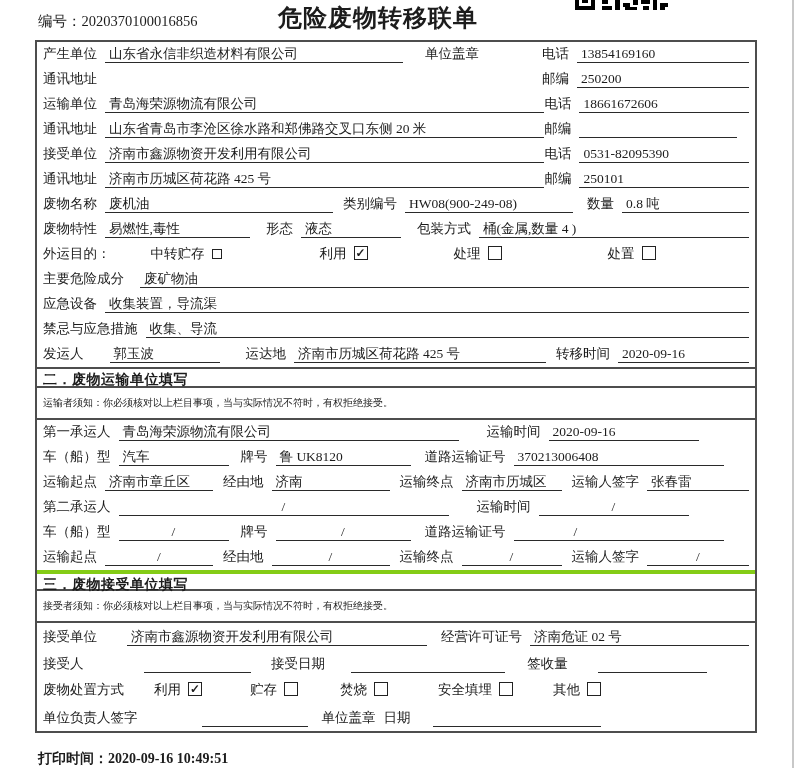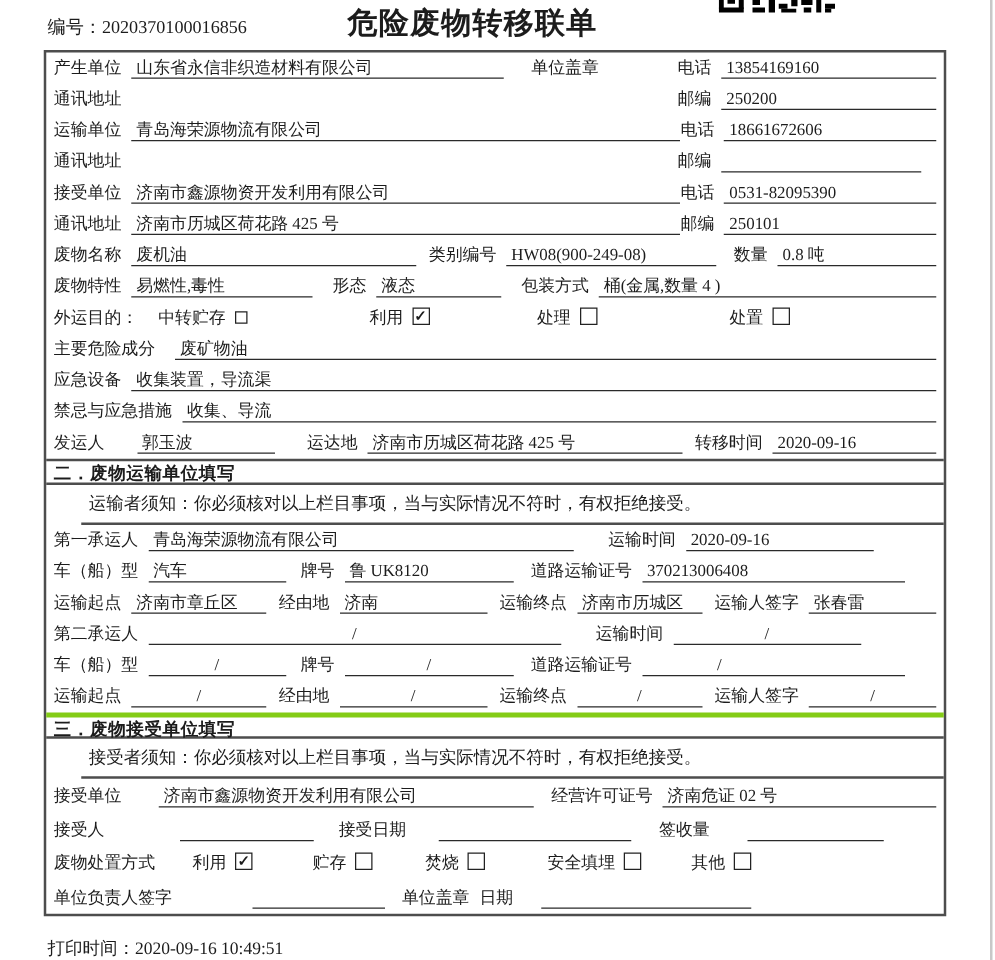--- a/index.html
+++ b/index.html
@@ -19,38 +19,38 @@
     border:2px solid #4d4d4d;display:flex;flex-direction:column;font-size:13.5px;
   }
   .sec-h{
     height:21px;line-height:19px;box-sizing:border-box;font-weight:bold;font-size:14px;
     padding:1px 6px 0 6px;border-bottom:2px solid #4d4d4d;letter-spacing:.5px;
   }
   .row{
     display:flex;align-items:flex-end;box-sizing:border-box;
     height:25px;padding:0 6px 4px 6px;white-space:nowrap;
   }
-  .row.notice{height:32px;align-items:center;padding-bottom:0;border-bottom:2px solid #4d4d4d;font-size:14px;margin-left:28px;}
+  .row.notice{height:32px;align-items:center;padding-bottom:0;border-bottom:2px solid #4d4d4d;font-size:10px;}
   .lbl{white-space:nowrap;margin-right:8px;}
   .fld{
     border-bottom:1px solid #2a2a2a;padding:0 4px;box-sizing:border-box;
     white-space:nowrap;line-height:16px;min-height:16px;
   }
   .grow{flex:1;}
   .push{margin-left:auto;}
   .ctr{text-align:center;}
   .opt{display:flex;align-items:center;}
   .opt-lbl{margin-right:7px;}
   .cb{
     display:inline-block;width:12px;height:12px;border:1px solid #222;box-sizing:content-box;
     text-align:center;line-height:12px;font-size:12px;font-weight:bold;position:relative;top:-1px;
   }
   .cb.small{width:8px;height:8px;line-height:8px;font-size:8px;top:0;}
   .cb-mark{display:block;height:100%;}
-  .print-line{left:38px;top:750px;font-size:14px;}
+  .print-line{left:38px;top:750px;font-size:14px;font-weight:bold;}
 </style>
 </head>
 <body>
 
 <div class="abs doc-no"><span>编号：</span><span>2020370100016856</span></div>
 
 <div class="abs doc-title">危险废物转移联单</div>
 
 <svg class="abs qr" viewBox="0 0 95 11" xmlns="http://www.w3.org/2000/svg">
   <g fill="#000">
@@ -93,20 +93,21 @@
 
   <div class="row">
     <span class="lbl">运输单位</span>
     <span class="fld" style="width:446px">青岛海荣源物流有限公司</span>
     <span class="lbl push">电话</span>
     <span class="fld" style="width:172px">18661672606</span>
   </div>
 
   <div class="row">
     <span class="lbl">通讯地址</span>
+    <span class="fld" style="width:446px">山东省青岛市李沧区徐水路和郑佛路交叉口东侧 20 米</span>
     <span class="lbl push">邮编</span>
     <span class="fld" style="width:160px;margin-right:12px"></span>
   </div>
 
   <div class="row">
     <span class="lbl">接受单位</span>
     <span class="fld" style="width:446px">济南市鑫源物资开发利用有限公司</span>
     <span class="lbl push">电话</span>
     <span class="fld" style="width:172px">0531-82095390</span>
   </div>
@@ -131,21 +132,21 @@
     <span class="lbl">废物特性</span>
     <span class="fld" style="width:145px">易燃性,毒性</span>
     <span class="lbl" style="margin-left:16px">形态</span>
     <span class="fld" style="width:100px">液态</span>
     <span class="lbl" style="margin-left:16px">包装方式</span>
     <span class="fld grow">桶(金属,数量 4 )</span>
   </div>
 
   <div class="row" style="align-items:center;padding-bottom:2px">
     <span class="lbl">外运目的：</span>
-    <span class="opt" style="margin-left:8px">
+    <span class="opt" style="margin-left:32px">
       <span class="opt-lbl">中转贮存</span>
       <span class="cb small">
           <span class="cb-mark"></span>
         </span>
     </span>
     <span class="opt" style="margin-left:98px">
       <span class="opt-lbl">利用</span>
       <span class="cb">
           <span class="cb-mark">✓</span>
         </span>

